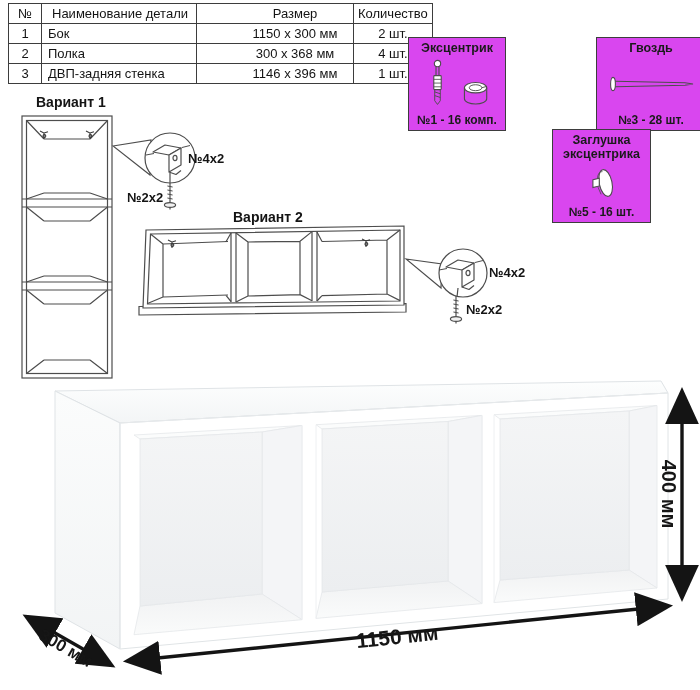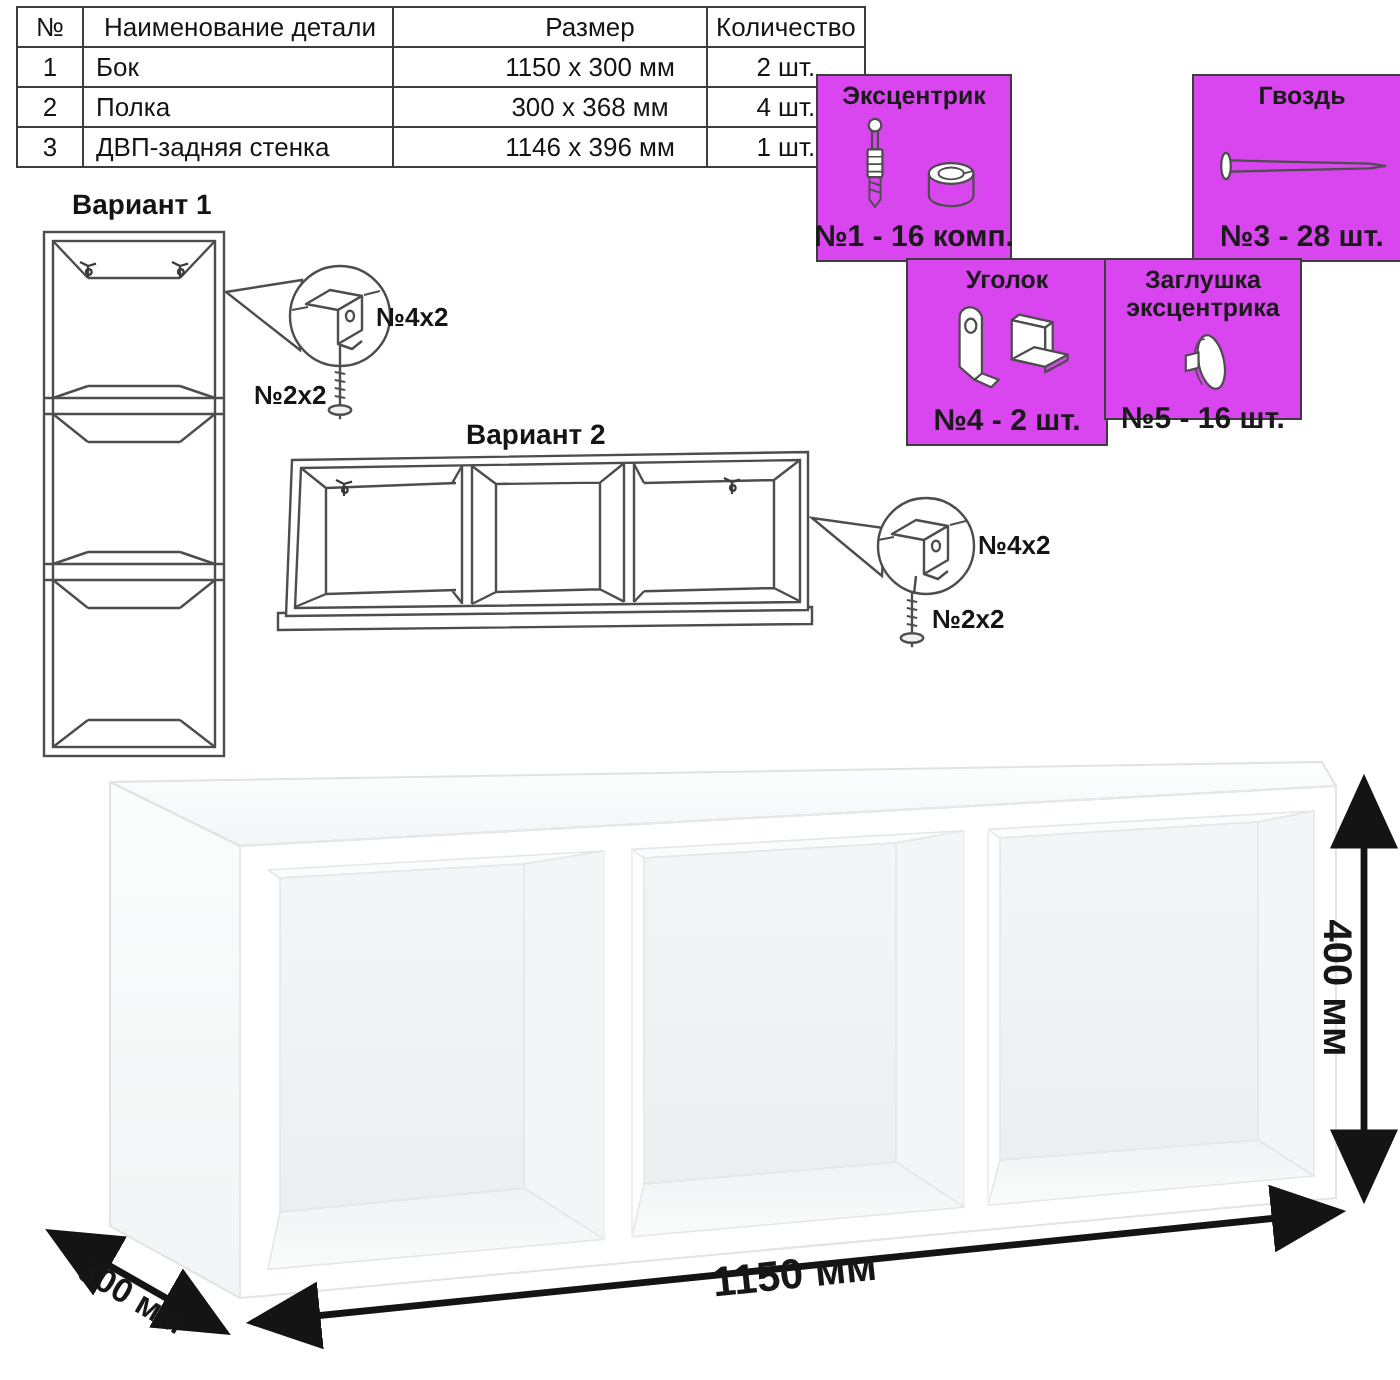--- a/index.html
+++ b/index.html
@@ -21,21 +21,21 @@
   #parts-table .c-size{width:108px;padding-left:44px;}
   #parts-table .c-qty{width:62px;}
   
   #hw-box{position:absolute;left:408px;top:37px;width:290px;height:186px;}
   .hw-cell{
     position:absolute;border:1.8px solid #3d3d3d;background:#d946ef;box-sizing:border-box;
     display:flex;flex-direction:column;align-items:center;justify-content:space-between;
     padding:3px 1px 3px 1px;
   }
   .hw-title{font-size:12.5px;font-weight:700;text-align:center;line-height:1.12;}
-  .hw-count{font-size:15px;font-weight:700;text-align:center;white-space:nowrap;}
+  .hw-count{font-size:12px;font-weight:700;text-align:center;white-space:nowrap;}
   .hw-icon{flex:0 0 auto;}
   
   #art{position:absolute;left:0;top:0;}
   .ln{stroke:#4d4d4d;stroke-width:1.2;fill:none;}
   .lnw{stroke:#4d4d4d;stroke-width:1.2;fill:#ffffff;}
   .vlabel{font-size:14px;font-weight:700;fill:#141414;}
   .clabel{font-size:13px;font-weight:700;fill:#141414;}
   .dim{stroke:#141414;stroke-width:3.4;fill:none;}
   .dimtext{font-weight:700;fill:#161616;}
 </style>
@@ -240,38 +240,22 @@
       <div class="hw-title">Гвоздь</div>
       <svg class="hw-icon" width="92" height="22" viewBox="0 0 92 22">
         <g stroke="#4d4d4d" stroke-width="1.1" fill="#ffffff">
           <ellipse cx="8" cy="11" rx="2.4" ry="6.6"></ellipse>
           <path d="M10.2,8.2 L80,9.8 M10.2,13.8 L80,12.2 M80,9.8 L88,11 L80,12.2" fill="none"></path>
         </g>
       </svg>
       <div class="hw-count">№3 - 28 шт.</div>
     </div>
 
-    <div class="hw-cell" style="left:45px;top:92px;width:101px;height:94px">
-      <div class="hw-title">Уголок</div>
-      <svg class="hw-icon" width="76" height="54" viewBox="0 0 76 58">
-        <g stroke="#4d4d4d" stroke-width="1.2" fill="#ffffff" stroke-linejoin="round">
-          <path d="M17,6 q-5,1 -5,6 L12,38 L20,45 L24,42.5 L24,11 q-2,-5 -7,-5 Z"></path>
-          <ellipse cx="18" cy="16" rx="3" ry="3.8" fill="none"></ellipse>
-          <path d="M20,45 L29,49 L33,45 L24,41.5 Z"></path>
-          <path d="M40,13 L44,10 L62,14 L58,17 Z"></path>
-          <path d="M40,13 L58,17 L58,38 L40,34 Z"></path>
-          <path d="M58,17 L62,14 L62,34 L58,38 Z"></path>
-          <path d="M40,34 L58,38 L70,31.5 L52,27.5 Z"></path>
-          <path d="M58,38 L58,41 L70,34.5 L70,31.5" fill="none"></path>
-        </g>
-      </svg>
-      <div class="hw-count">№4 - 2 шт.</div>
-    </div>
-
-    <div class="hw-cell" style="left:144px;top:92px;width:99px;height:81px">
+
+    <div class="hw-cell" style="left:144px;top:92px;width:99px;height:94px">
       <div class="hw-title">
         <div>Заглушка</div>
         <div>эксцентрика</div>
       </div>
       <svg class="hw-icon" width="40" height="40" viewBox="0 0 40 44">
         <g stroke="#4d4d4d" stroke-width="1.2" fill="#ffffff">
           <ellipse cx="24" cy="22" rx="7" ry="15" transform="rotate(-12 24 22)"></ellipse>
           <path d="M20.5,9.5 a7,15 -12 0,0 -1.5,25" fill="none" stroke-width="0.9"></path>
           <path d="M10,18.5 L17,16.8 L17,25.2 L10,27 Z"></path>
         </g>

